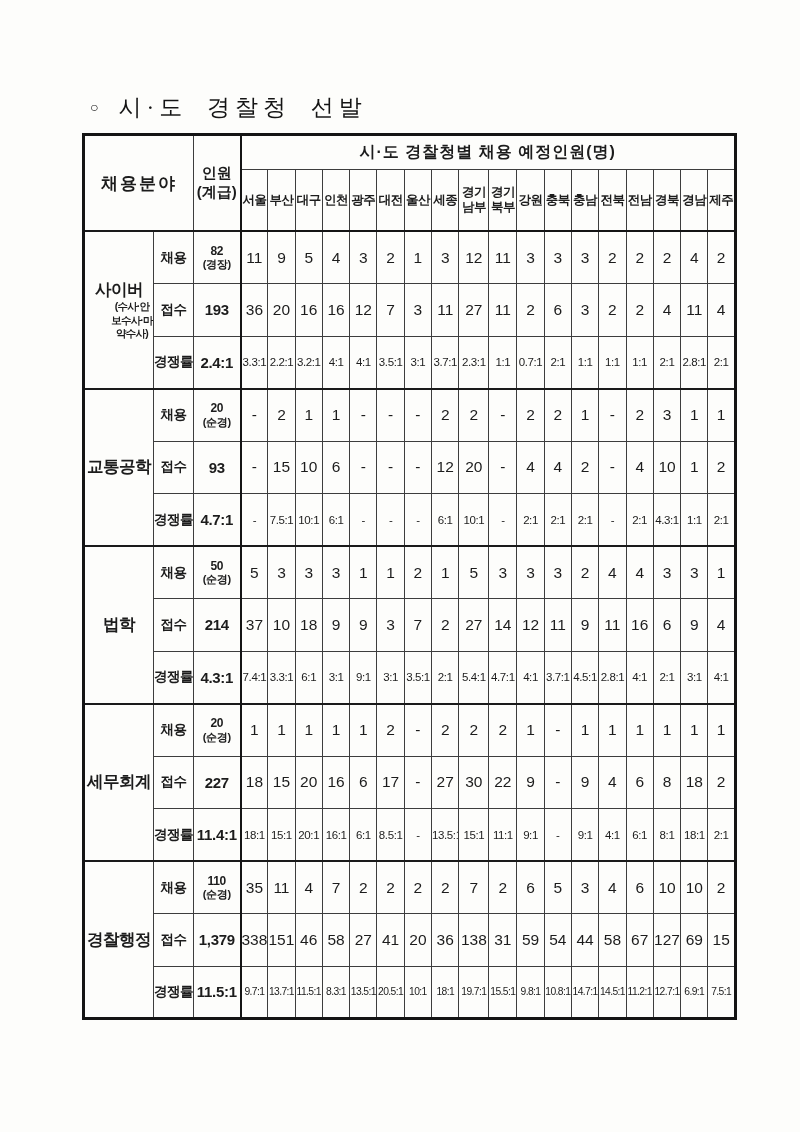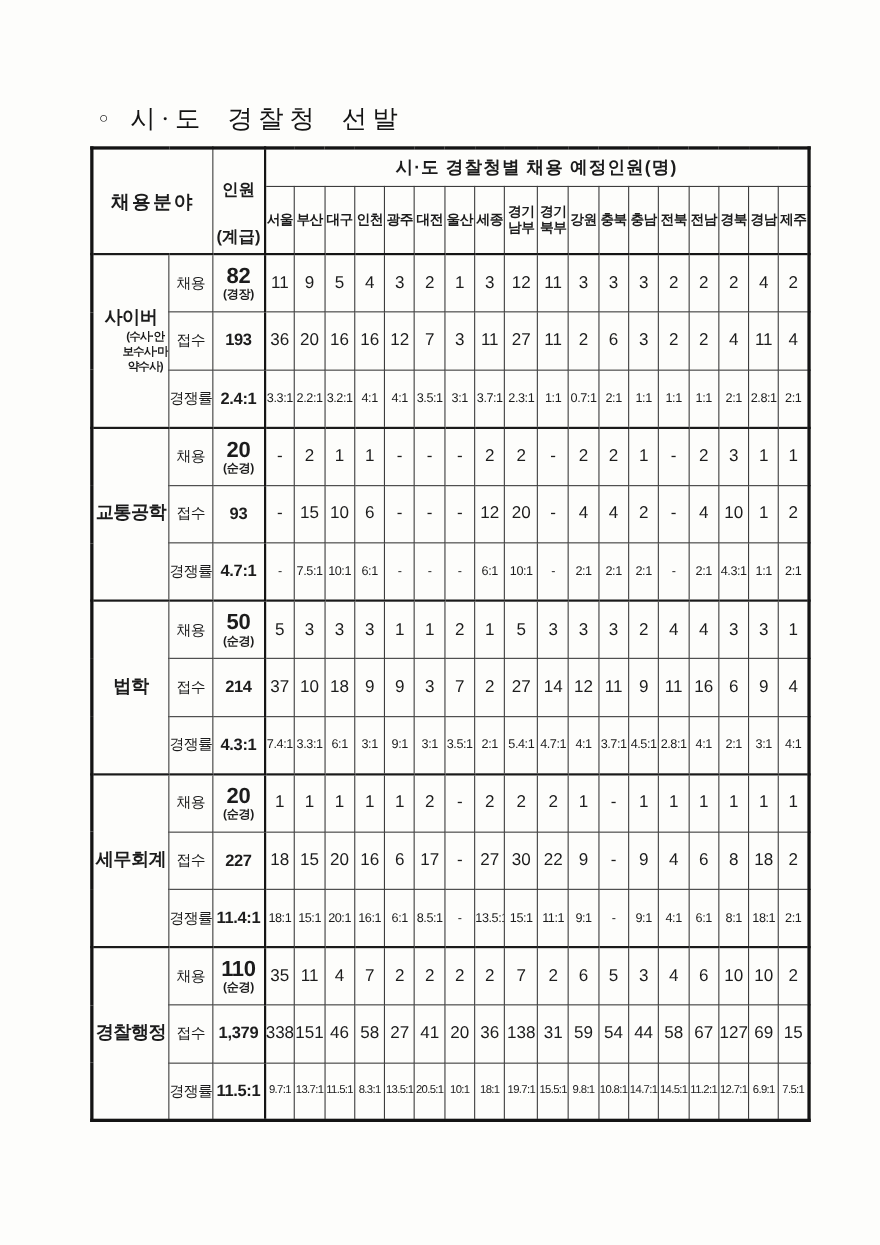--- a/index.html
+++ b/index.html
@@ -41,30 +41,30 @@
   thead tr.hrow2 th { height:60px; }
   tbody tr { height:52.5px; }
 
   thead th { border-bottom-color:#1a1a1a; }
   .hrow2 th, .th-field, .th-personnel { border-bottom:2.5px solid #141414; }
   tbody tr.group-start td { border-top:2px solid #1a1a1a; }
   .thick-left { border-left:2.5px solid #141414 !important; }
 
   .th-field   { font-size:17px; font-weight:bold; letter-spacing:2px; }
   .th-personnel { font-size:15px; font-weight:bold; line-height:1.25; }
-  .th-personnel .line { display:block;margin-top:24px; }
+  .th-personnel .line { display:block; }
   .th-region-title { font-size:16px; font-weight:bold; letter-spacing:1px; }
   .th-region { font-size:12.5px; font-weight:bold; word-break:break-all; line-height:1.2; padding:0 1px; letter-spacing:-0.5px; }
 
   .group-cell { font-weight:bold; padding:0 1px; }
   .gname { font-size:16.5px; letter-spacing:-0.5px; line-height:1.2; }
   .gsub  { font-size:10.5px; letter-spacing:-0.8px; word-break:break-all; line-height:1.25; margin-top:1px;padding-left:26px; }
-  .rowlabel { font-size:13.5px; font-weight:normal; letter-spacing:-0.5px; }
+  .rowlabel { font-size:13.5px; font-weight:bold; letter-spacing:-0.5px; }
   .total { font-weight:bold; font-size:15px; letter-spacing:-0.3px; }
-  .tval  { font-size:20px; line-height:1.1; }
+  .tval  { font-size:12px; line-height:1.1; }
   .trank { font-size:11px; line-height:1.1; }
   .num   { font-size:15.5px; }
   .ratio { font-size:11.5px; letter-spacing:-0.4px; }
   .tight { font-size:10.3px; letter-spacing:-0.6px; }
 </style>
 </head>
 <body>
 
 <div class="page">
   <div class="title">

